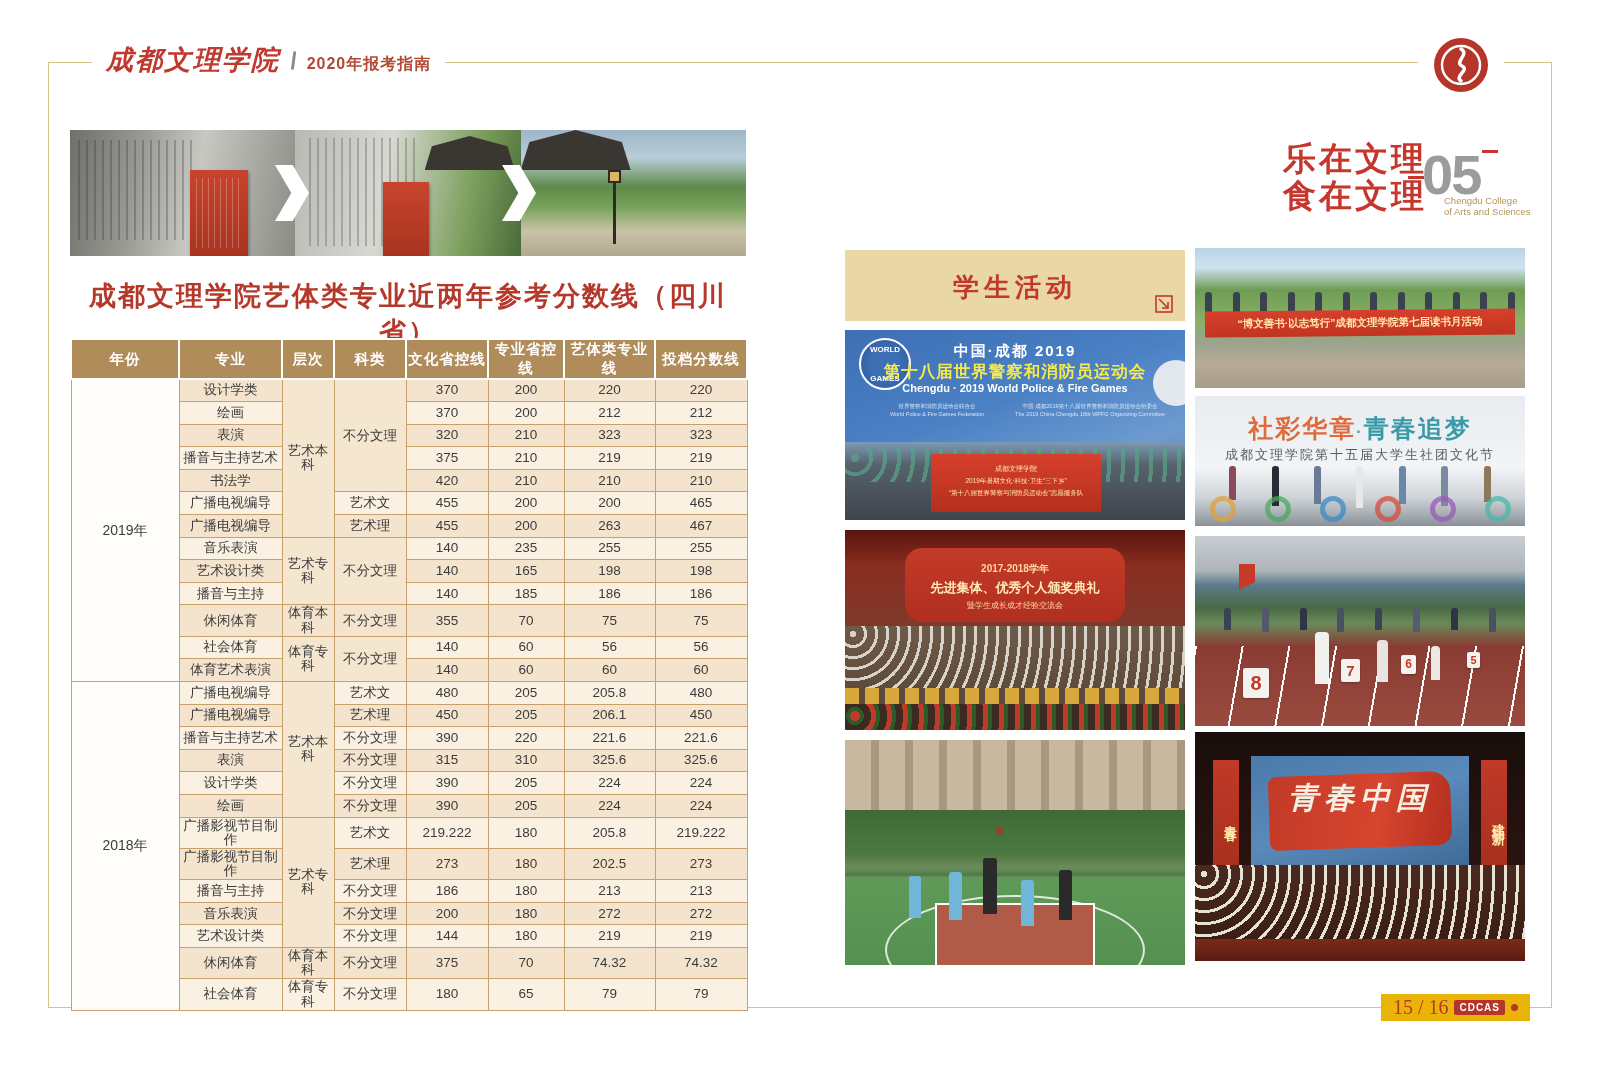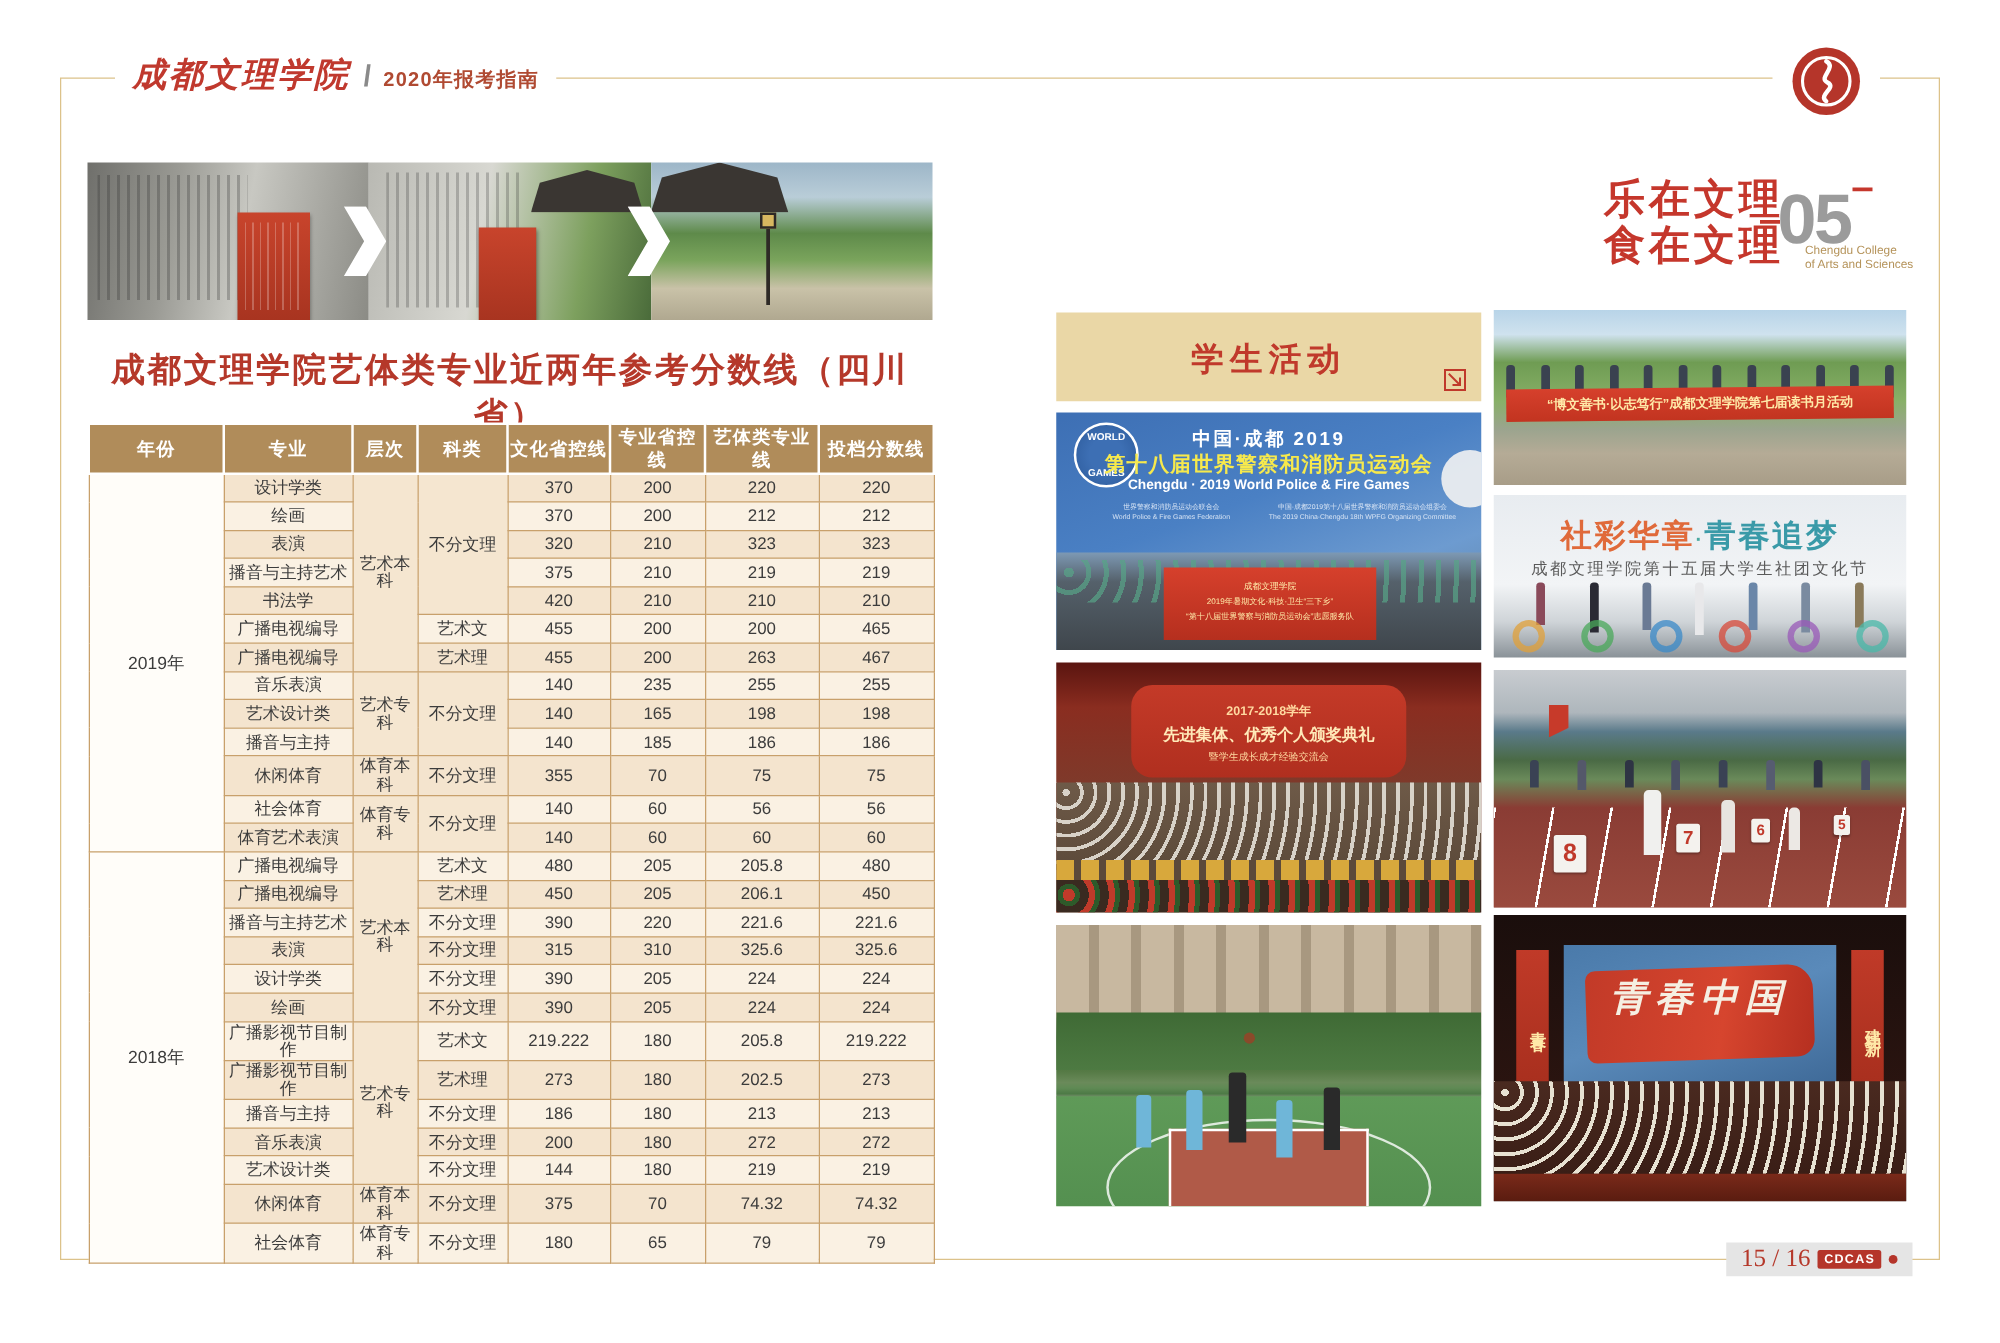--- a/index.html
+++ b/index.html
@@ -116,21 +116,21 @@
   .youth { background:linear-gradient(180deg,#1a0e0c 0%,#2a1410 60%,#3a1a12 100%); }
   .youth-screen { position:absolute; left:56px; top:24px; width:218px; height:110px; background:linear-gradient(160deg,#4a7aaa 0%,#5a8aba 50%,#3f6a98 100%); }
   .youth-flag { position:absolute; left:18px; top:18px; width:182px; height:74px; background:linear-gradient(100deg,#c23a28 0%,#d6452e 60%,#b52f20 100%); border-radius:8px 20px 14px 8px; transform:rotate(-2deg); }
   .youth-cn { position:absolute; width:100%; top:22px; text-align:center; color:#f5efe2; font-size:30px; font-weight:bold; font-family:"DejaVu Serif", serif; font-style:italic; letter-spacing:6px; }
   .side-banner { position:absolute; top:28px; width:26px; height:110px; background:linear-gradient(180deg,#c03a28,#a82f1e); color:#ffe9a8; writing-mode:vertical-rl; text-align:center; font-size:13px; font-weight:bold; letter-spacing:4px; padding-top:8px; }
   .youth-crowd { position:absolute; bottom:22px; width:100%; height:74px; background:repeating-radial-gradient(circle at 9px 9px, #e8e2d2 0 3px, transparent 3px 12px), linear-gradient(180deg,#4a2a20,#3a1e16); }
   .youth-stage { position:absolute; bottom:0; width:100%; height:22px; background:linear-gradient(180deg,#7a2a1a,#5a1c10); }
 
   
   .footer-left { position:absolute; left:78px; top:996px; background:#fff; padding:2px 12px; color:#a88b4a; font-weight:bold; font-size:15px; letter-spacing:1px; font-family:"Liberation Serif", serif; }
-  .footer-right { position:absolute; right:70px; top:994px; background:#e5e5e5; padding:2px 12px; display:flex; align-items:center; gap:6px; }
+  .footer-right { position:absolute; right:70px; top:994px; background:#eab308; padding:2px 12px; display:flex; align-items:center; gap:6px; }
   .page-num { color:#b5382a; font-size:20px; font-family:"Liberation Serif", serif; }
   .cdcas-badge { background:#b5352a; color:#fff; font-size:10px; font-weight:bold; padding:2px 5px; border-radius:2px; letter-spacing:1px; }
   .cdcas-dot { width:7px; height:7px; border-radius:50%; background:#b5352a; }
 </style>
 </head>
 <body>
 
 <div class="page">
 
   <div class="frame"></div>

